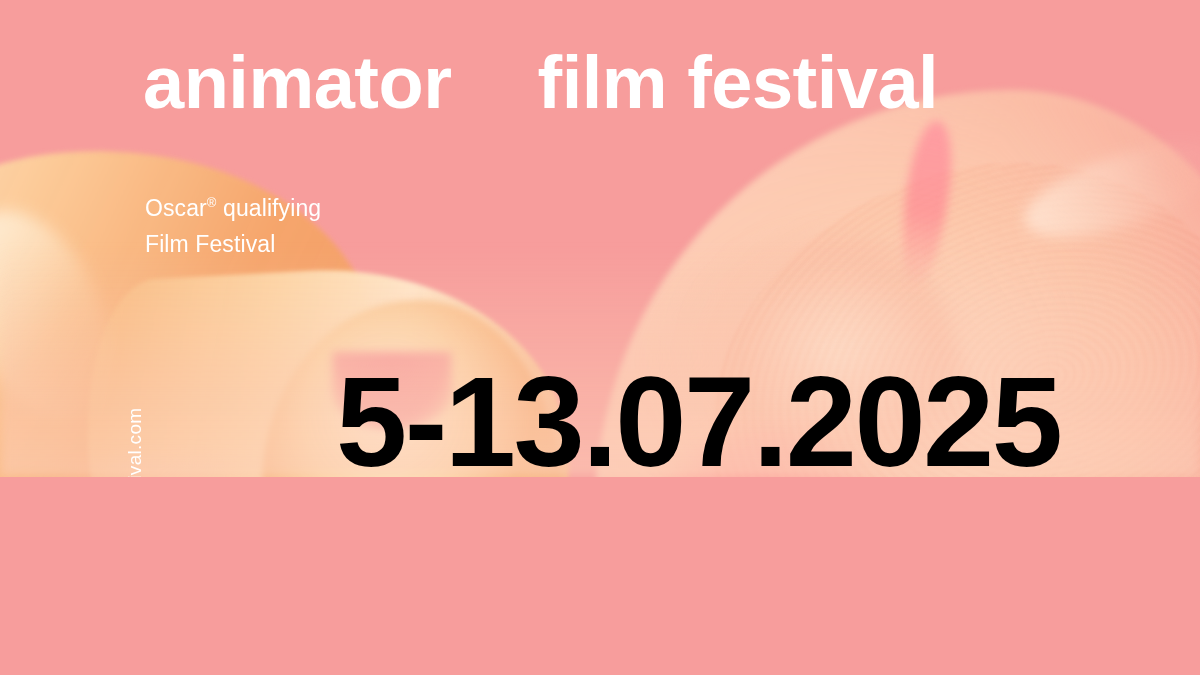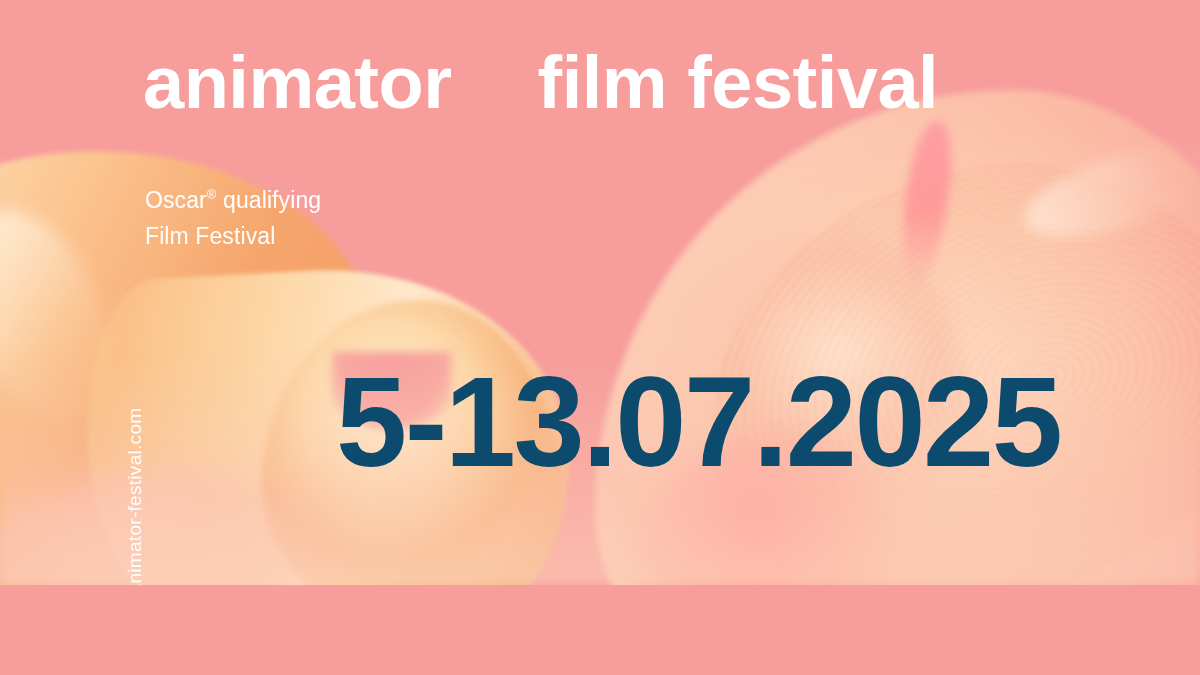--- a/index.html
+++ b/index.html
@@ -6,21 +6,21 @@
   * { margin:0; padding:0; box-sizing:border-box; }
   html, body {
     width:1200px; height:675px;
     overflow:hidden;
     background:#f79d9c;
     font-family:"Liberation Sans", sans-serif;
   }
 
   #poster {
     position:relative;
-    width:1200px; height:585px;
+    width:1200px; height:477px;
     overflow:hidden;
     background:#f79d9c;
   }
 
   
   .bg-layer { position:absolute; inset:0; }
 
   
   .bg-base {
     background:
@@ -168,21 +168,21 @@
     line-height:0.96;
     font-weight:700;
     letter-spacing:-0.5px;
     white-space:nowrap;
     font-family:"Liberation Sans", sans-serif;
   }
   .headline .gap { display:inline-block; width:86px; }
 
   .subtitle {
     position:absolute;
-    left:145px; top:177px;
+    left:145px; top:185px;
     color:#ffffff;
     font-size:23px;
     line-height:36px;
     font-weight:400;
     letter-spacing:0.1px;
     font-family:"Liberation Sans", sans-serif;
   }
   .subtitle sup { font-size:13px; vertical-align:super; }
 
   .url {
@@ -196,21 +196,21 @@
     font-weight:400;
     letter-spacing:0.3px;
     text-align:center;
     white-space:nowrap;
     font-family:"Liberation Sans", sans-serif;
   }
 
   .dates {
     position:absolute;
     left:336px; top:358px;
-    color:#0c4a6e;
+    color:#000000;
     font-size:128px;
     line-height:1;
     font-weight:700;
     letter-spacing:-2.5px;
     white-space:nowrap;
     font-family:"Liberation Sans", sans-serif;
   }
 
   .city {
     position:absolute;

